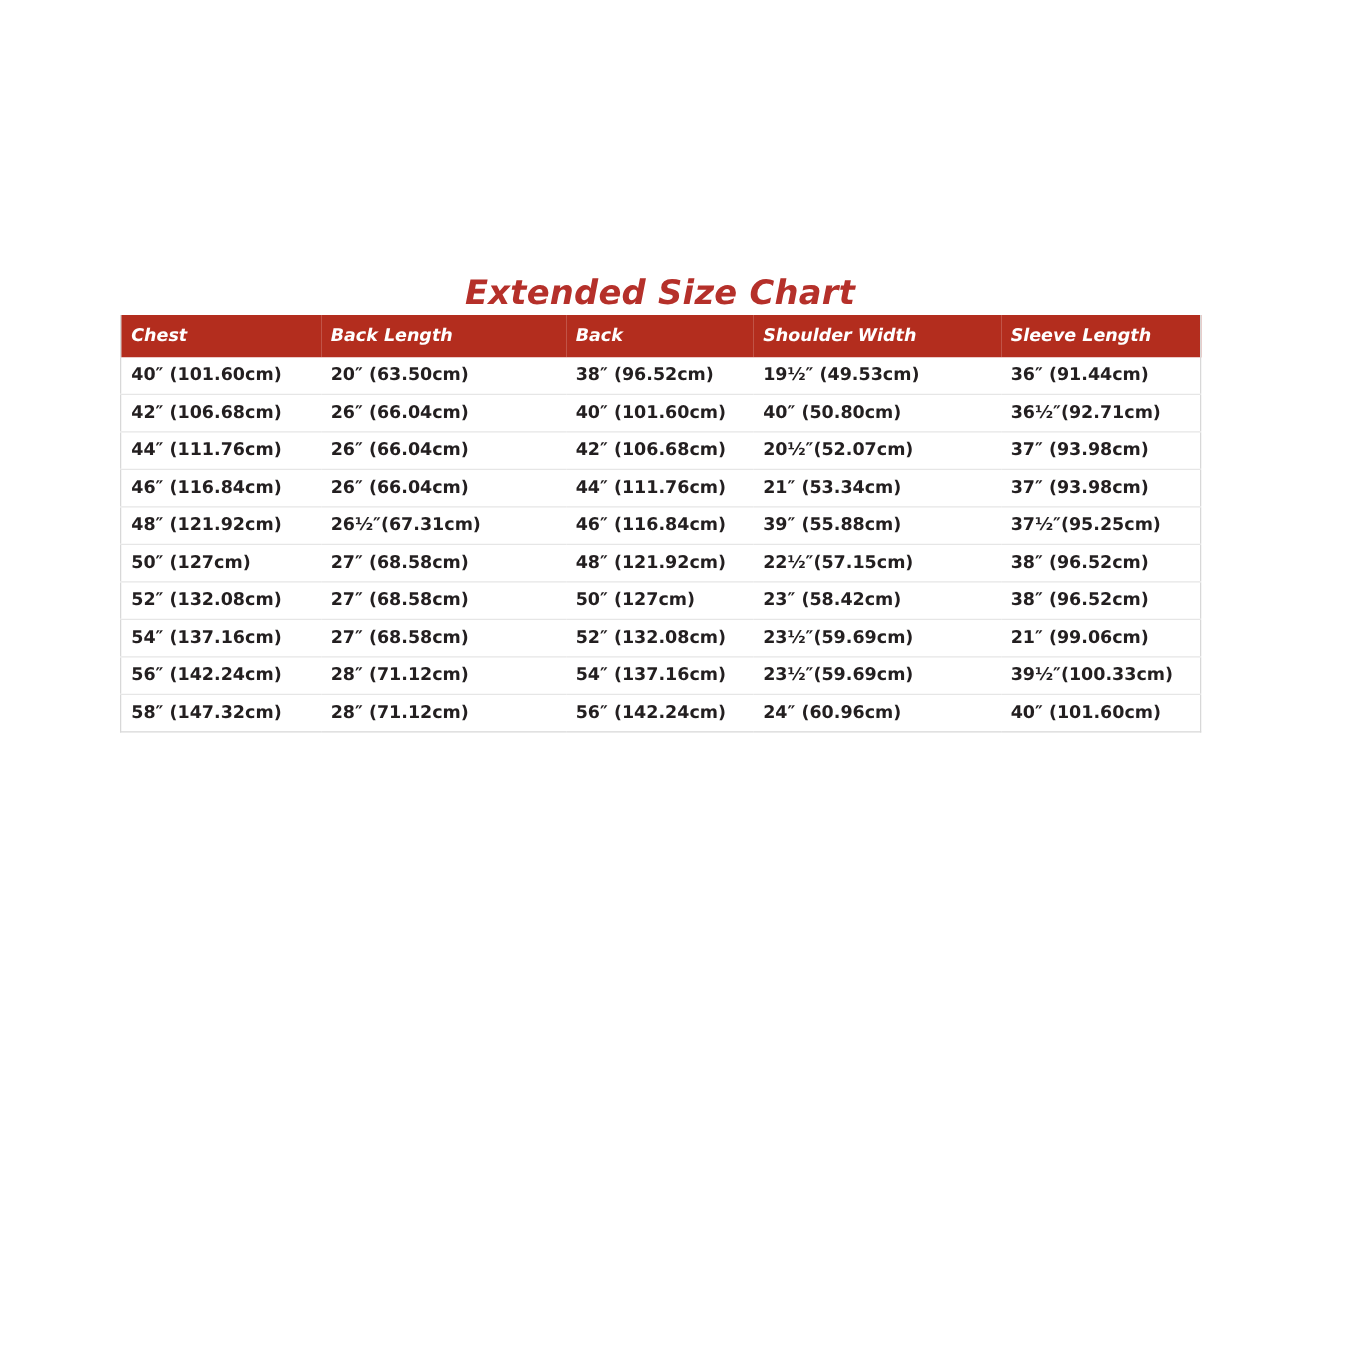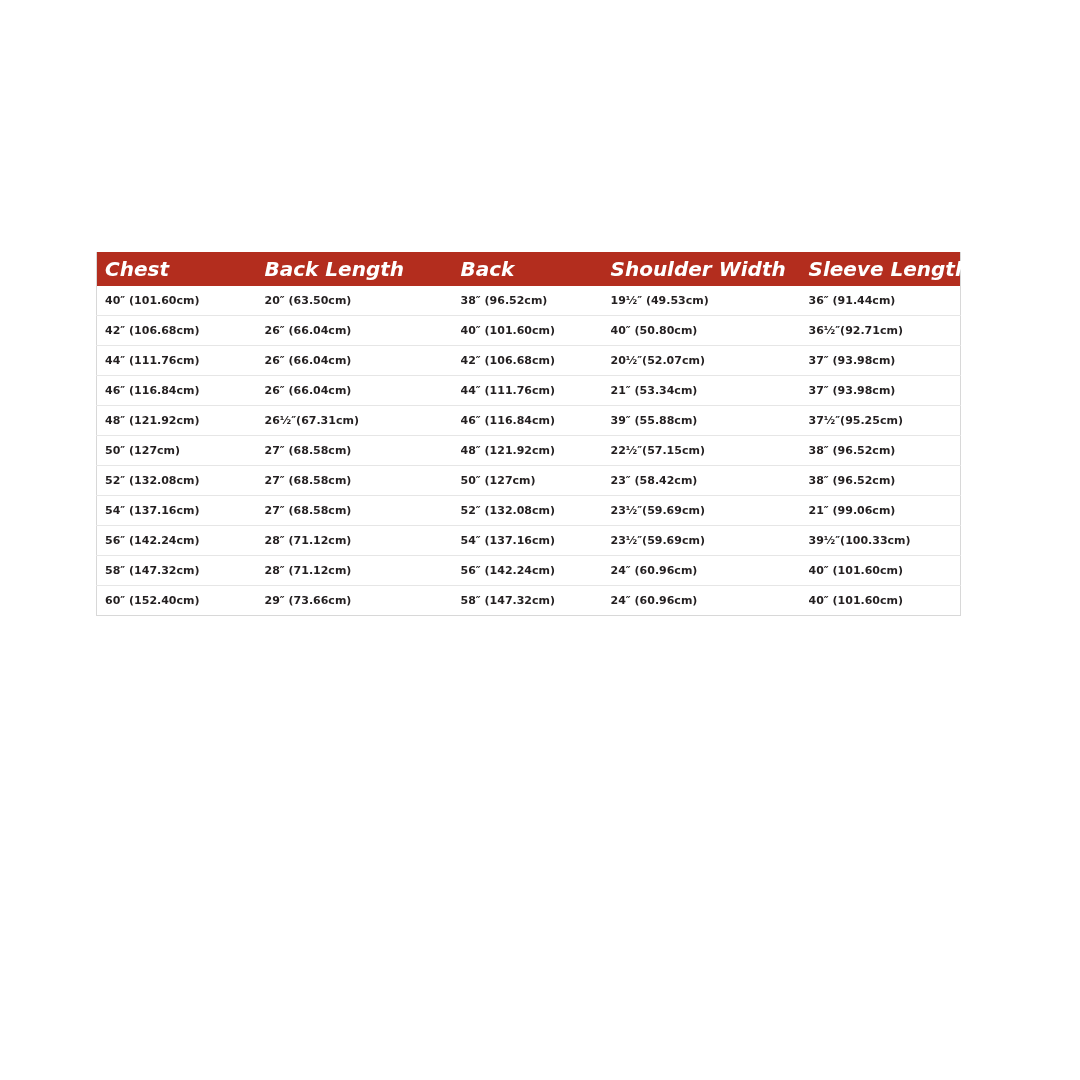--- a/index.html
+++ b/index.html
@@ -51,39 +51,39 @@
     border-left: 1px solid #d8d8d8;
     border-right: 1px solid #d8d8d8;
     border-bottom: 1px solid #d8d8d8;
     background: #ffffff;
   }
 
   table.size-table thead th {
     background: #b32d1e;
     color: #ffffff;
     font-family: "DejaVu Sans", sans-serif;
-    font-size: 20px;
+    font-size: 14px;
     font-weight: bold;
     font-style: italic;
     text-align: left;
     padding: 0;
     height: 34px;
     line-height: 34px;
     white-space: nowrap;
     border: none;
   }
 
   table.size-table thead th .hcell {
     display: block;
     padding-left: 8px;
   }
 
   table.size-table tbody td {
     font-family: "DejaVu Sans", sans-serif;
-    font-size: 11px;
+    font-size: 14px;
     font-weight: bold;
     color: #231f20;
     text-align: left;
     height: 29px;
     line-height: 29px;
     padding: 0;
     white-space: nowrap;
     border-top: 1px solid #e6e6e6;
     background: #ffffff;
   }
@@ -102,20 +102,21 @@
   col.c-back     { width: 196px; }
   col.c-waist    { width: 150px; }
   col.c-shoulder { width: 198px; }
   col.c-sleeve   { width: 160px; }
 </style>
 </head>
 <body>
 
 <div id="canvas">
 
+  <div class="chart-title">Extended Size Chart</div>
 
   <div class="size-table-wrap">
     <table class="size-table">
       <colgroup>
         <col class="c-chest">
         <col class="c-back">
         <col class="c-waist">
         <col class="c-shoulder">
         <col class="c-sleeve">
       </colgroup>
@@ -302,34 +303,17 @@
             <td>
               <span class="dcell">56″ (142.24cm)</span>
             </td>
             <td>
               <span class="dcell">24″   (60.96cm)</span>
             </td>
             <td>
               <span class="dcell">40″   (101.60cm)</span>
             </td>
           </tr>
-          <tr>
-            <td>
-              <span class="dcell">60″ (152.40cm)</span>
-            </td>
-            <td>
-              <span class="dcell">29″ (73.66cm)</span>
-            </td>
-            <td>
-              <span class="dcell">58″ (147.32cm)</span>
-            </td>
-            <td>
-              <span class="dcell">24″   (60.96cm)</span>
-            </td>
-            <td>
-              <span class="dcell">40″   (101.60cm)</span>
-            </td>
-          </tr>
         </tbody>
     </table>
   </div>
 
 </div>
 
 </body></html>

